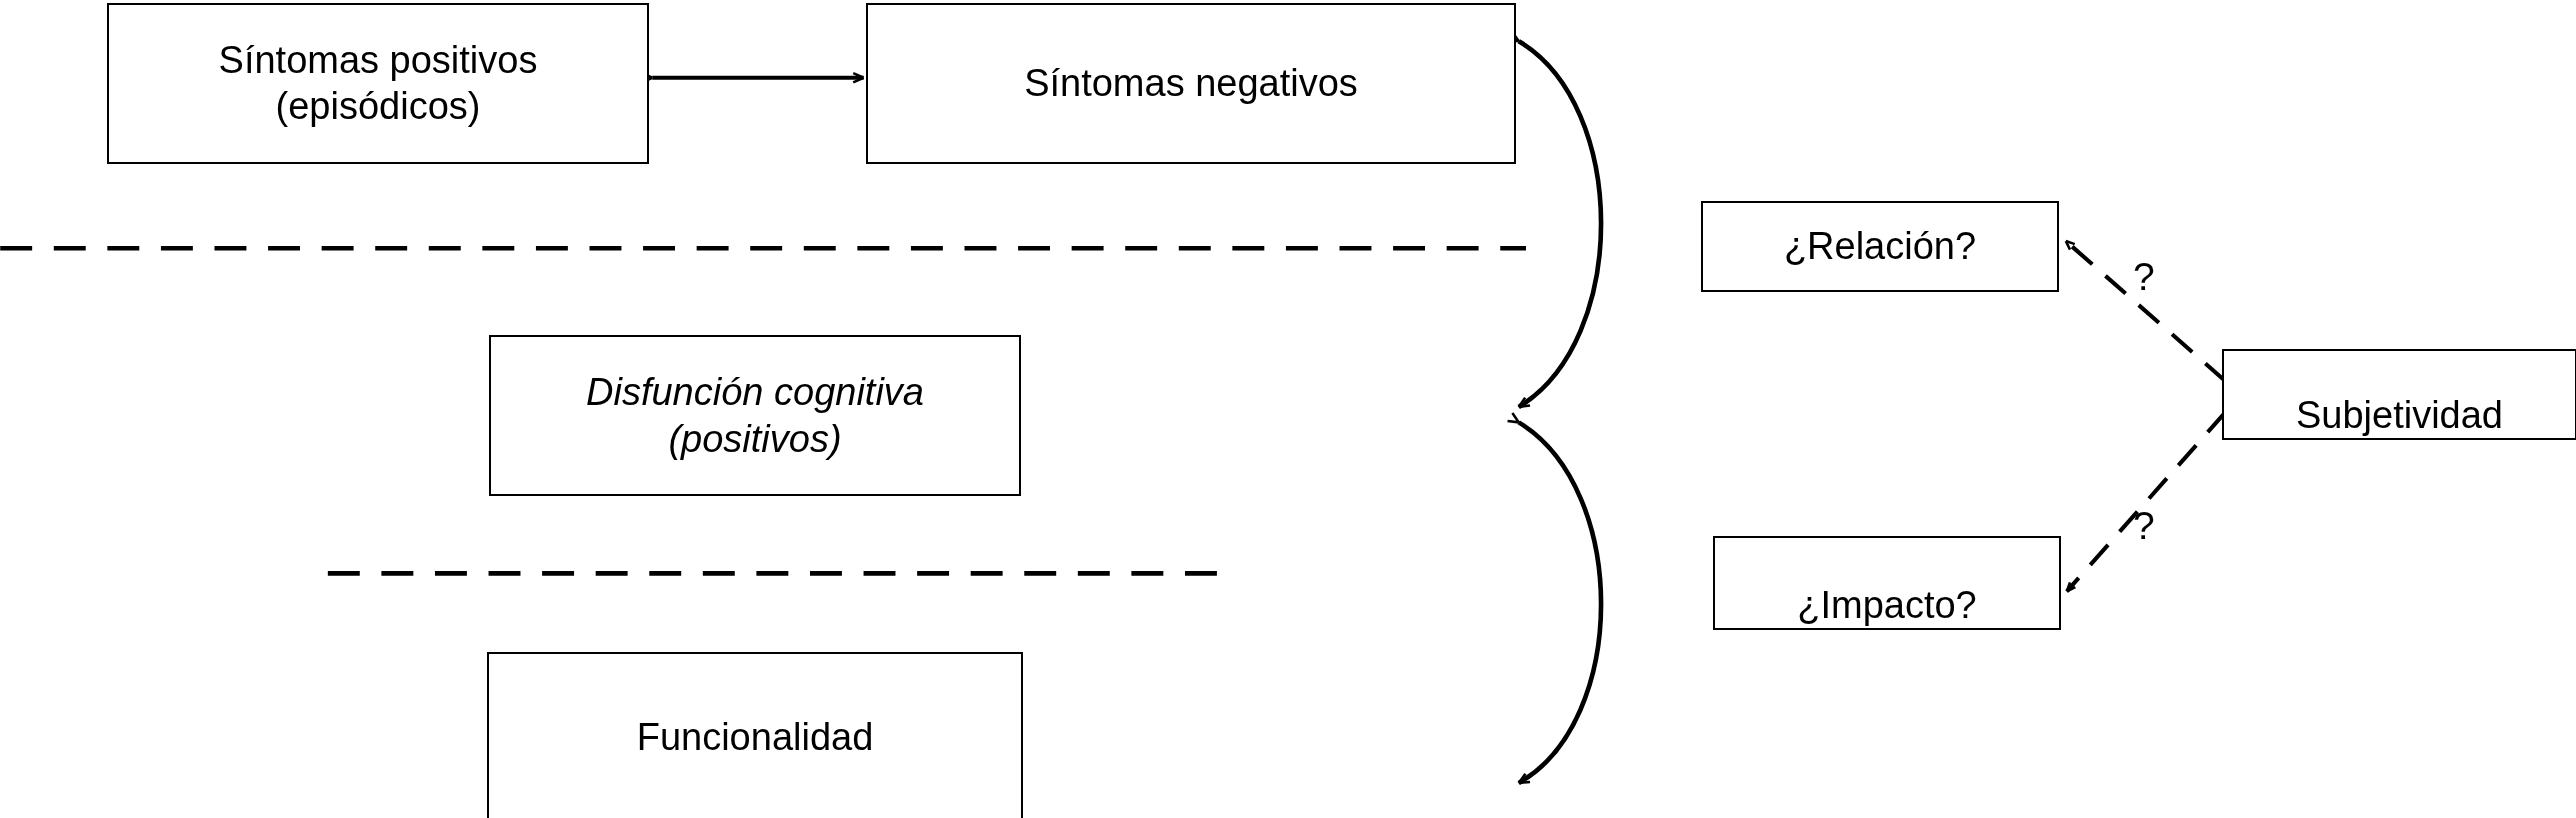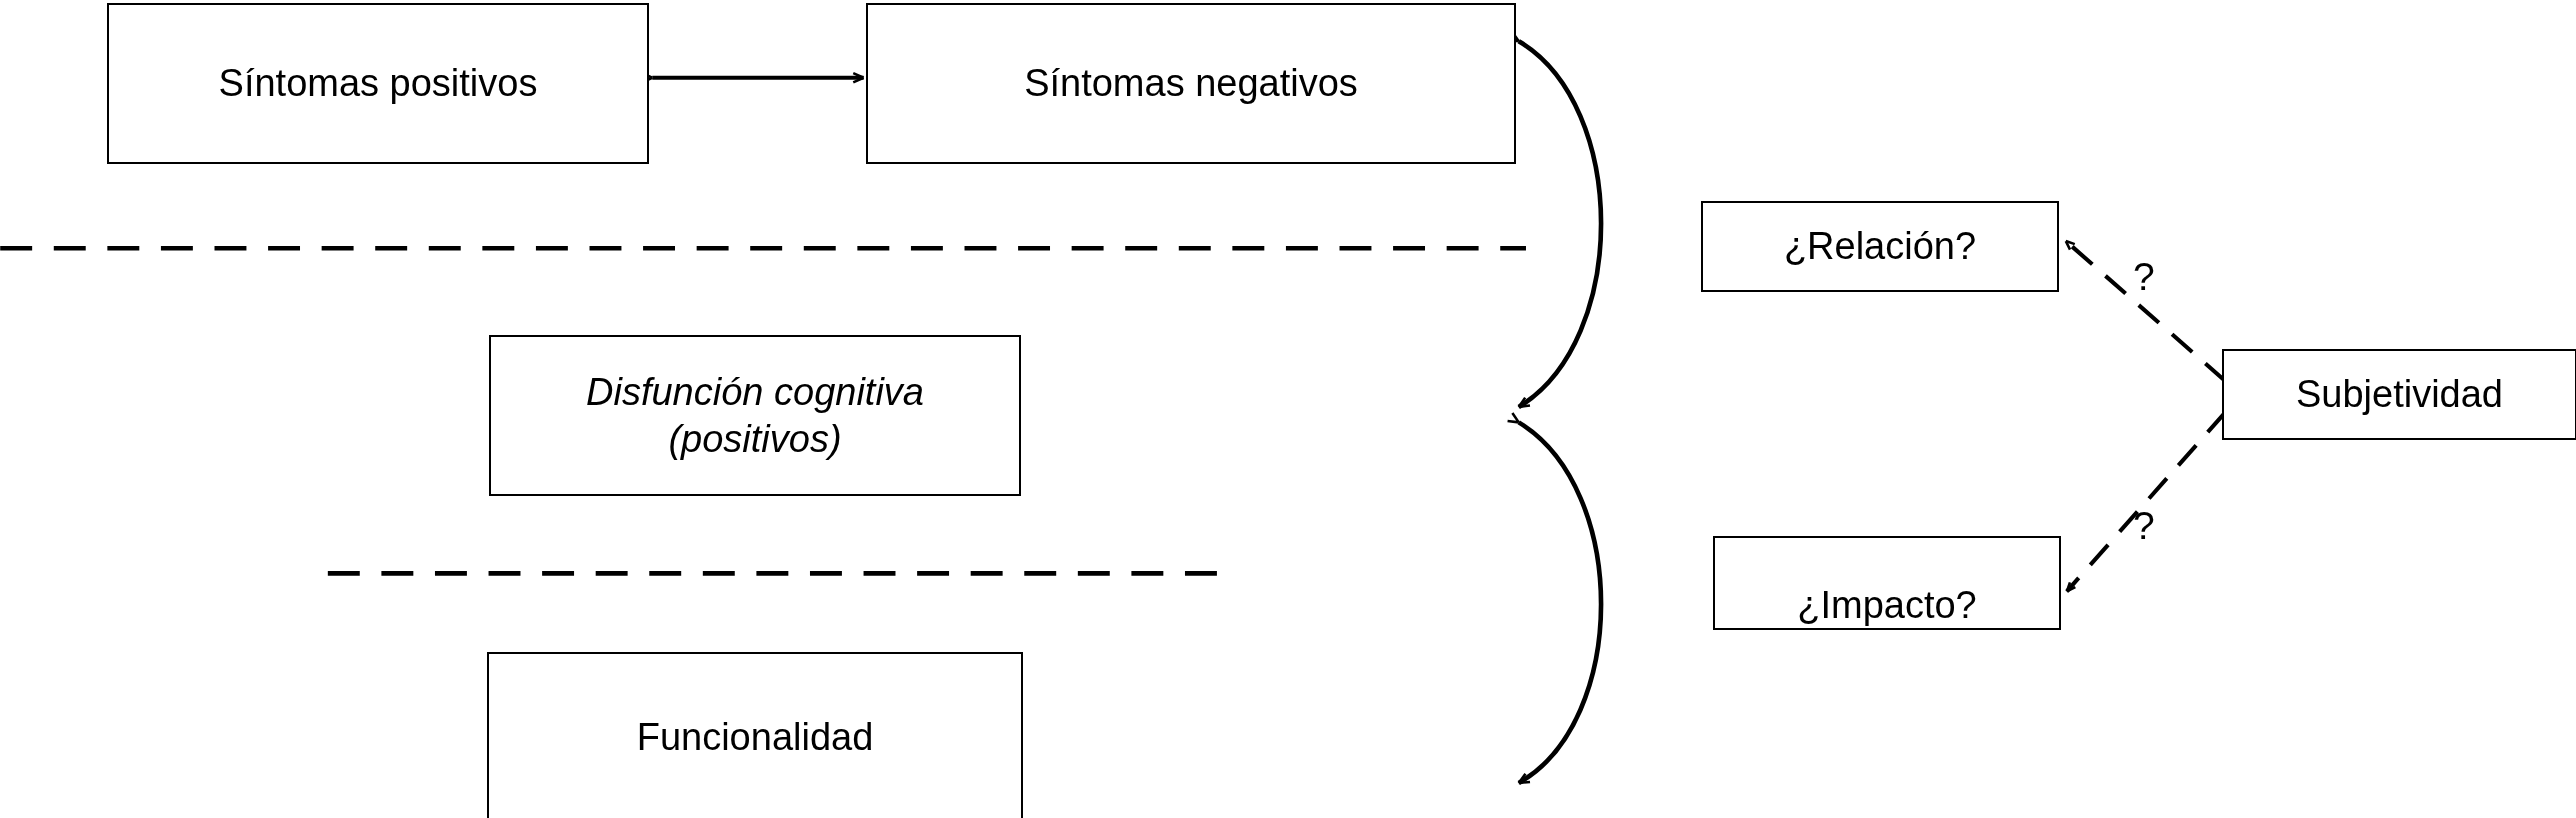--- a/index.html
+++ b/index.html
@@ -24,21 +24,21 @@
     text-align:center;
     white-space:nowrap;
   }
   .node .ln{display:block;}
   #n-positivos{left:107px;top:2.6px;width:542px;height:161px;font-size:38px;}
   #n-negativos{left:866px;top:2.6px;width:650px;height:161px;font-size:38px;}
   #n-cognitiva{left:489px;top:335px;width:532px;height:161px;font-size:38px;font-style:italic;}
   #n-funcionalidad{left:487px;top:652px;width:536px;height:170px;font-size:38px;}
   #n-relacion{left:1701px;top:201px;width:358px;height:91px;font-size:38px;text-align:center;}
   #n-impacto{left:1713px;top:536px;width:348px;height:94px;font-size:38px;justify-content:flex-end;}
-  #n-subjetividad{left:2222px;top:349px;width:355px;height:91px;font-size:38px;}
+  #n-subjetividad{left:2222px;top:349px;width:355px;height:91px;font-size:38px;justify-content:flex-end;}
   .qmark{
     position:absolute;
     font-size:39px;
     color:#000000;
     line-height:1;
   }
   #q-top{left:2133px;top:257px;}
   #q-bottom{left:2133px;top:506px;}
   svg#overlay{position:absolute;left:0;top:0;width:2576px;height:818px;pointer-events:none;}
 </style>
@@ -67,20 +67,21 @@
 
     <path d="M 2948,820 C 3162,950 3160,1400 2948,1520" stroke="#000" stroke-width="9" fill="none" marker-start="url(#ah)" marker-end="url(#ah)"></path>
 
     <line x1="4320" y1="740" x2="4010" y2="468" stroke="#000" stroke-width="8" stroke-dasharray="52 34" marker-end="url(#ahs)"></line>
 
     <line x1="4320" y1="800" x2="4012" y2="1148" stroke="#000" stroke-width="8" stroke-dasharray="52 34" marker-end="url(#ahs)"></line>
   </svg>
 
   <div class="node" id="n-positivos">
     <span class="ln">Síntomas positivos</span>
+    <span class="ln">(episódicos)</span>
   </div>
 
   <div class="node" id="n-negativos">
     <span class="ln">Síntomas negativos</span>
   </div>
 
   <div class="node" id="n-cognitiva">
     <span class="ln">Disfunción cognitiva</span>
     <span class="ln">(positivos)</span>
   </div>

